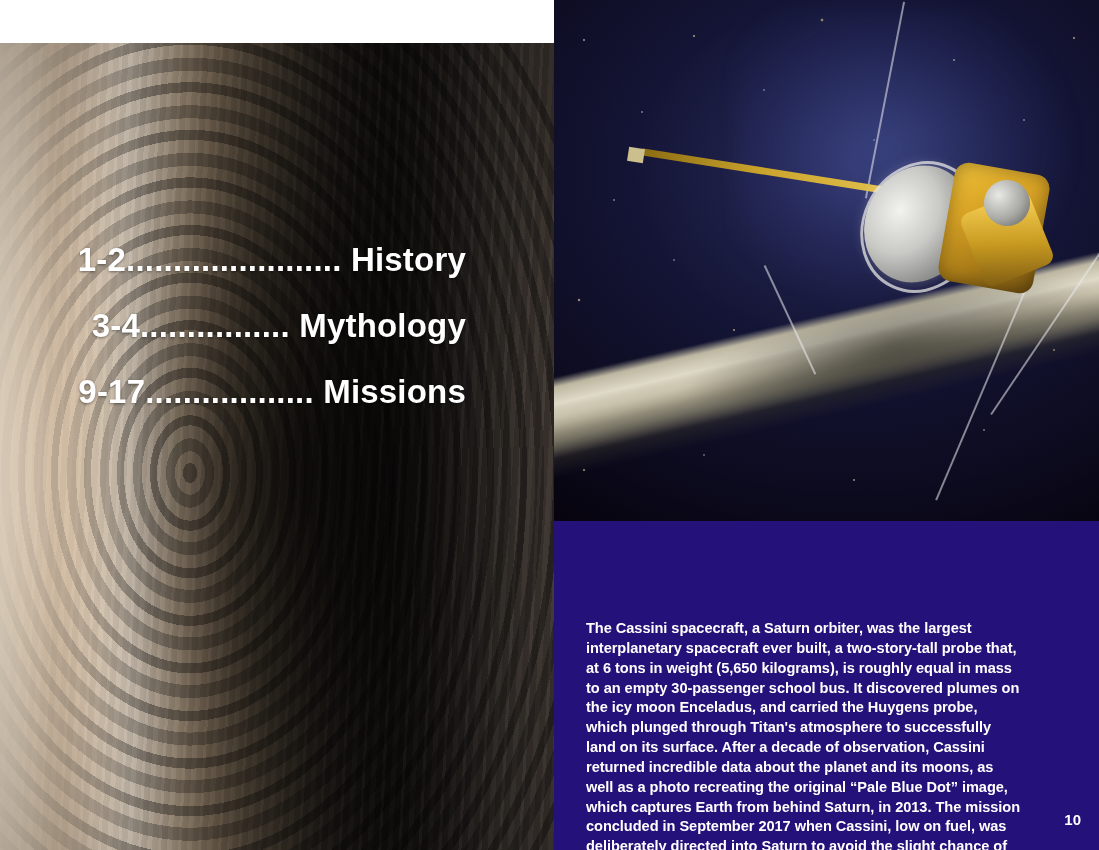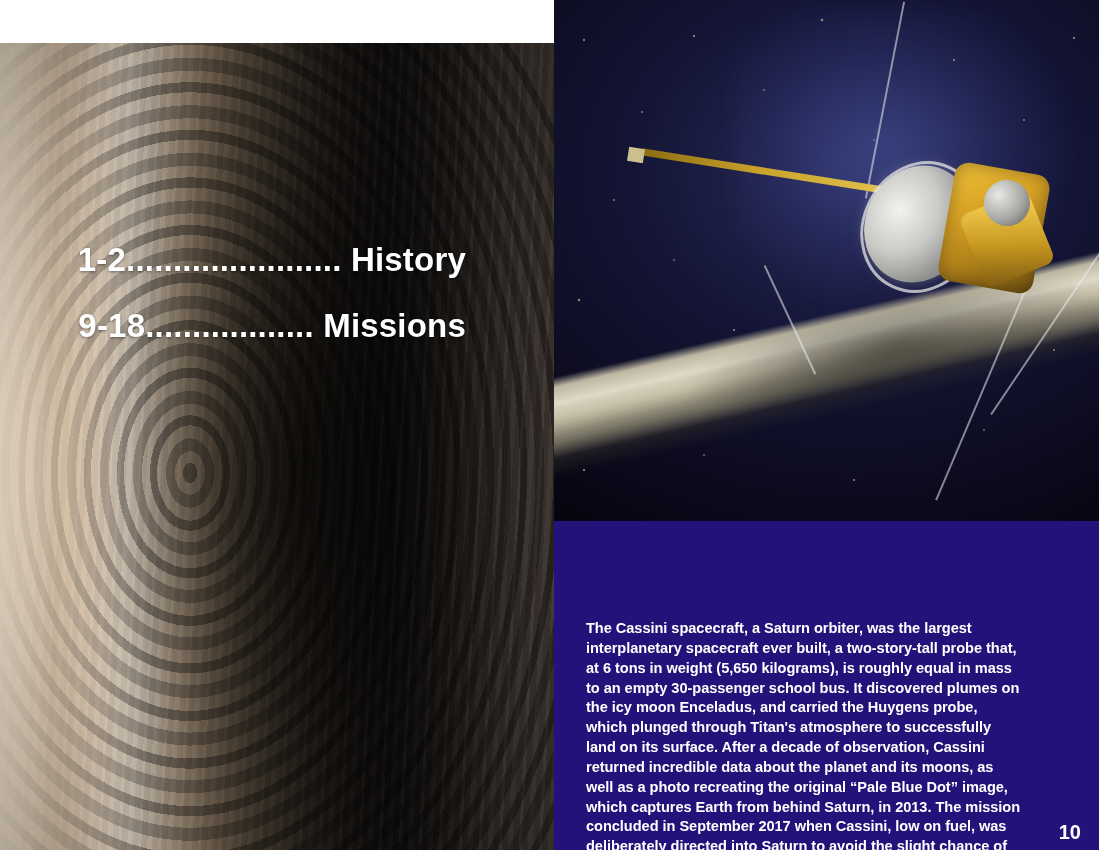--- a/index.html
+++ b/index.html
@@ -283,40 +283,41 @@
     color: #ffffff;
     font-size: 14.6px;
     line-height: 1.36;
     font-weight: bold;
     letter-spacing: -0.05px;
     margin: 0;
   }
   .page-number {
     position: absolute;
     right: 18px;
-    bottom: 6px;
+    bottom: 22px;
     color: #ffffff;
-    font-size: 20px;
+    font-size: 15px;
     font-weight: bold;
   }
 </style>
 </head>
 <body>
 
 <div class="page">
 
   <div class="left-panel">
     <div class="rings-art"></div>
     <div class="rings-curve"></div>
     <div class="rings-glow"></div>
     <div class="rings-vignette"></div>
 
     <div class="toc">
       <div class="toc-row">1-2....................... History</div>
-      <div class="toc-row">9-18.................. Missions</div>
+      <div class="toc-row">3-4................ Mythology</div>
+      <div class="toc-row">9-17.................. Missions</div>
     </div>
   </div>
 
   <div class="right-panel">
 
     <div class="cassini">
       <div class="stars"></div>
       <div class="nebula"></div>
       <div class="ring-band"></div>
       <div class="ring-band2"></div>

